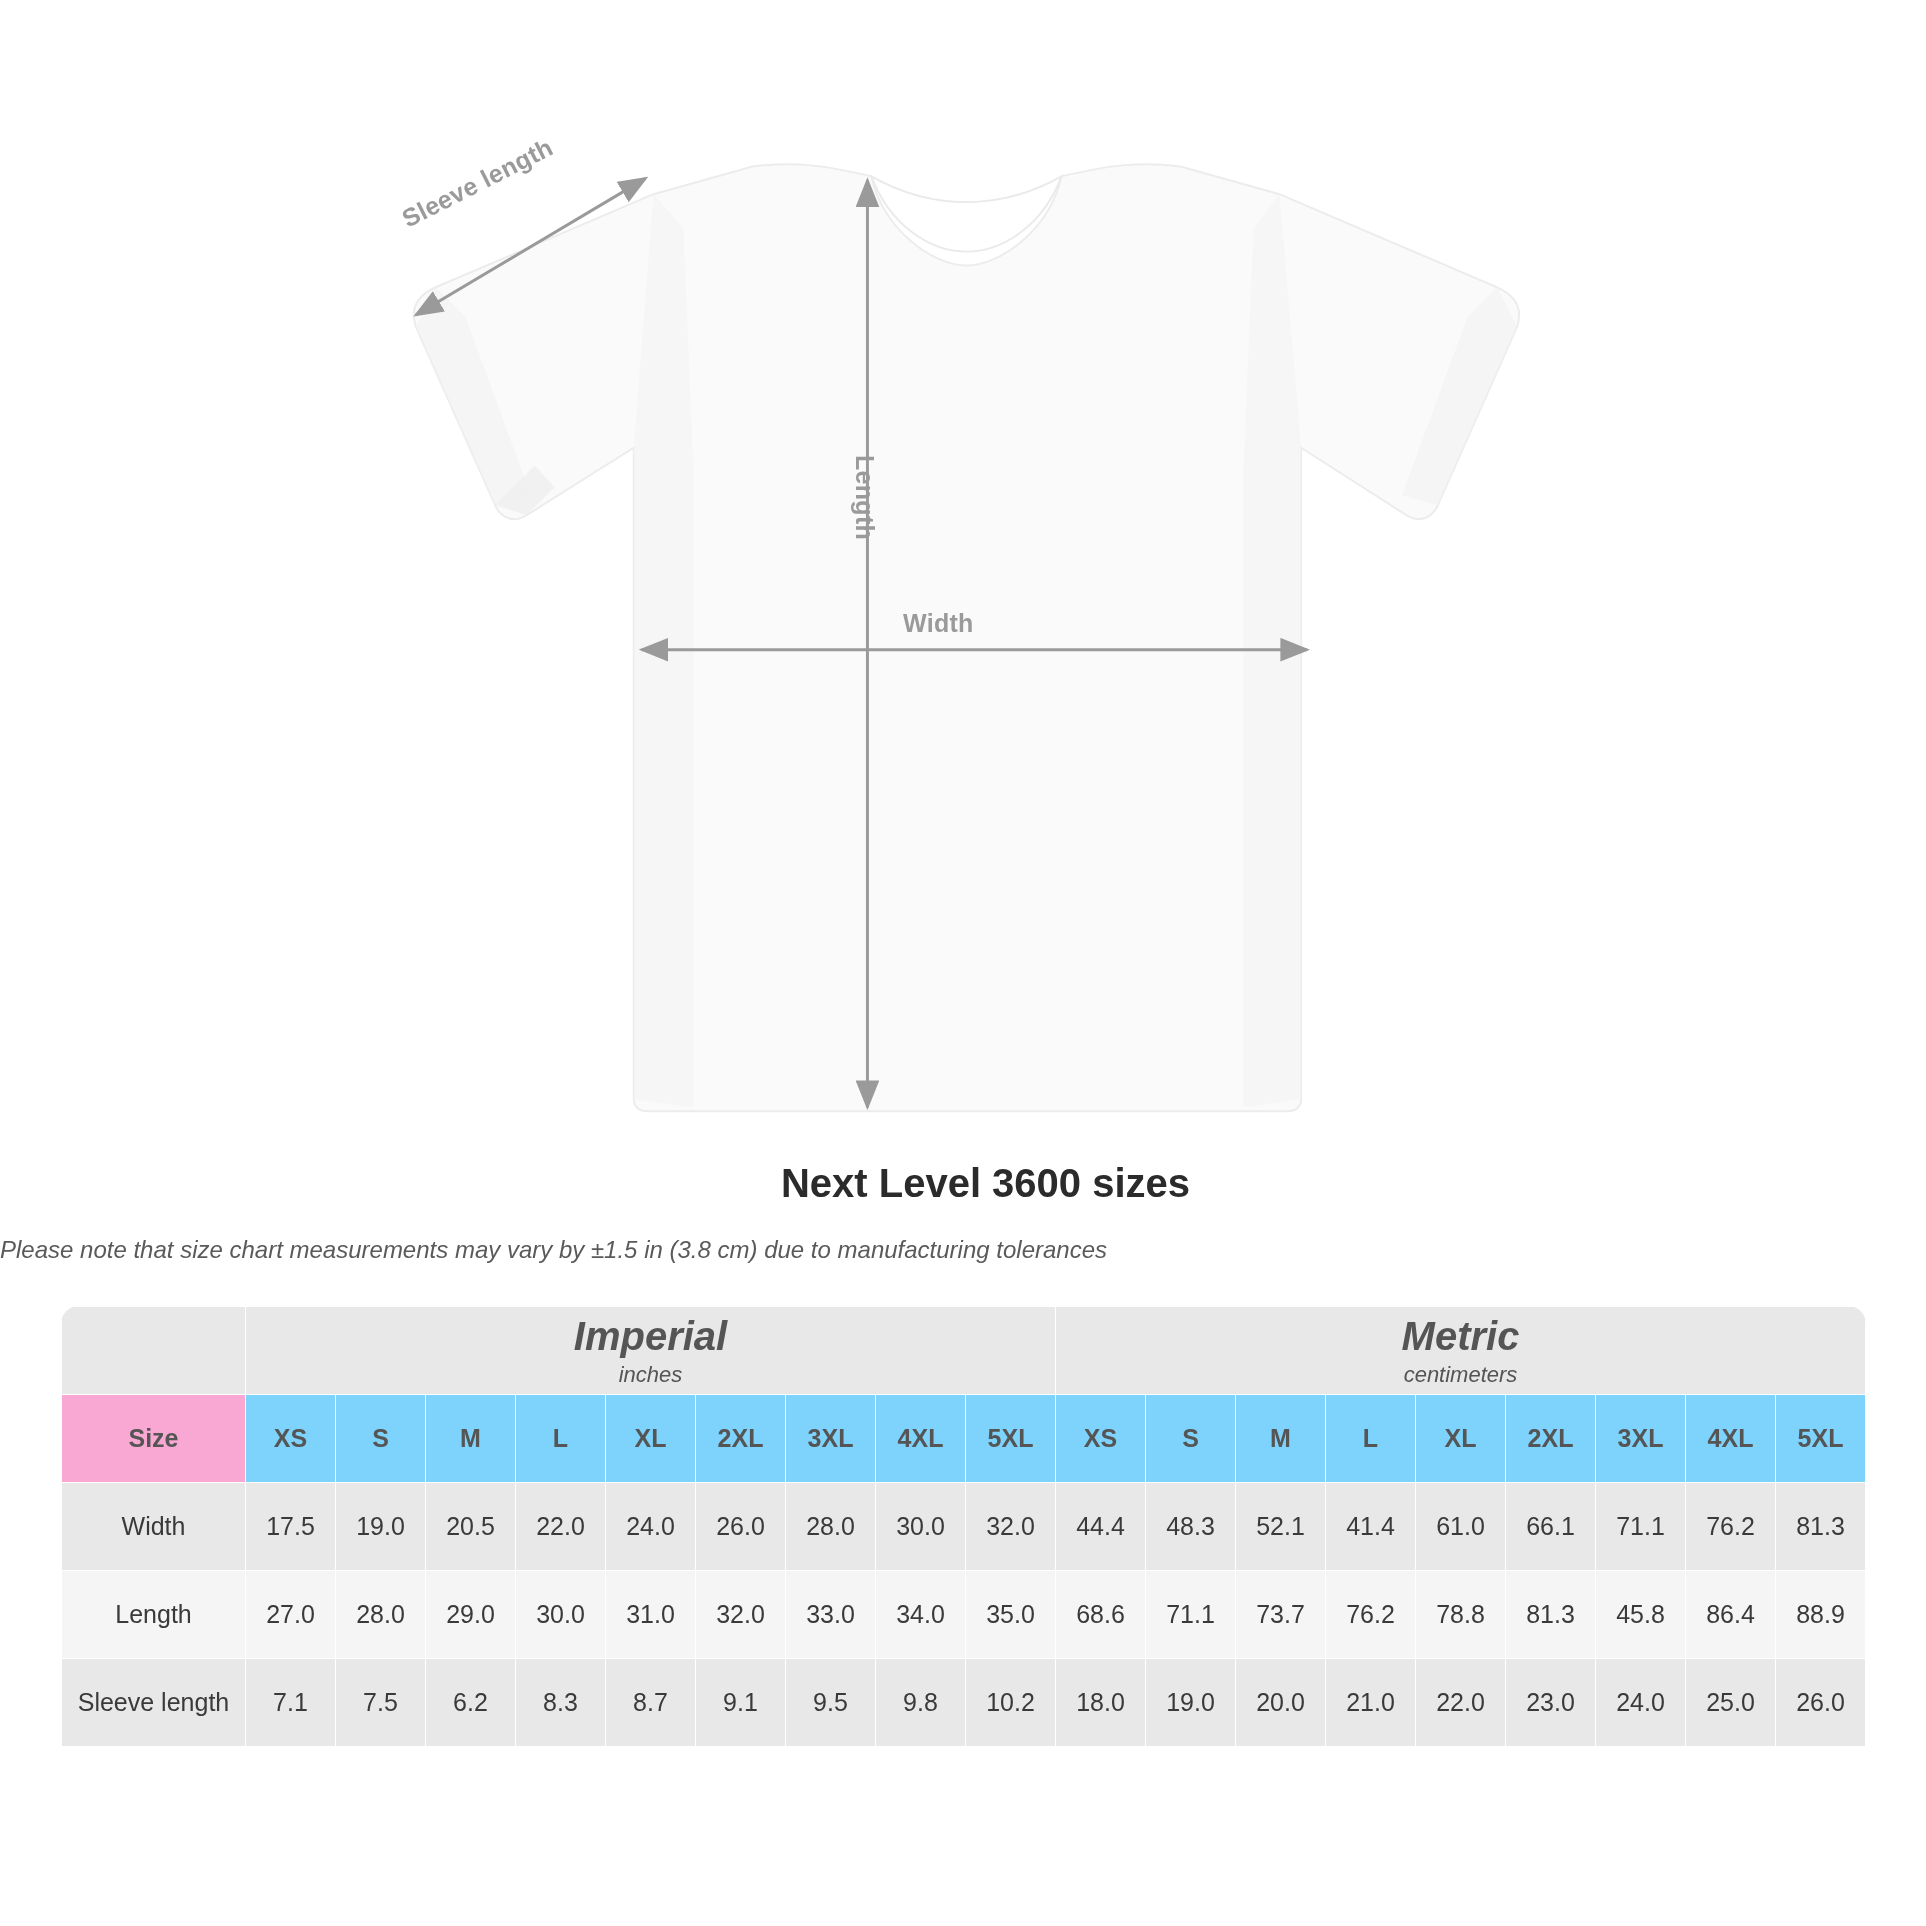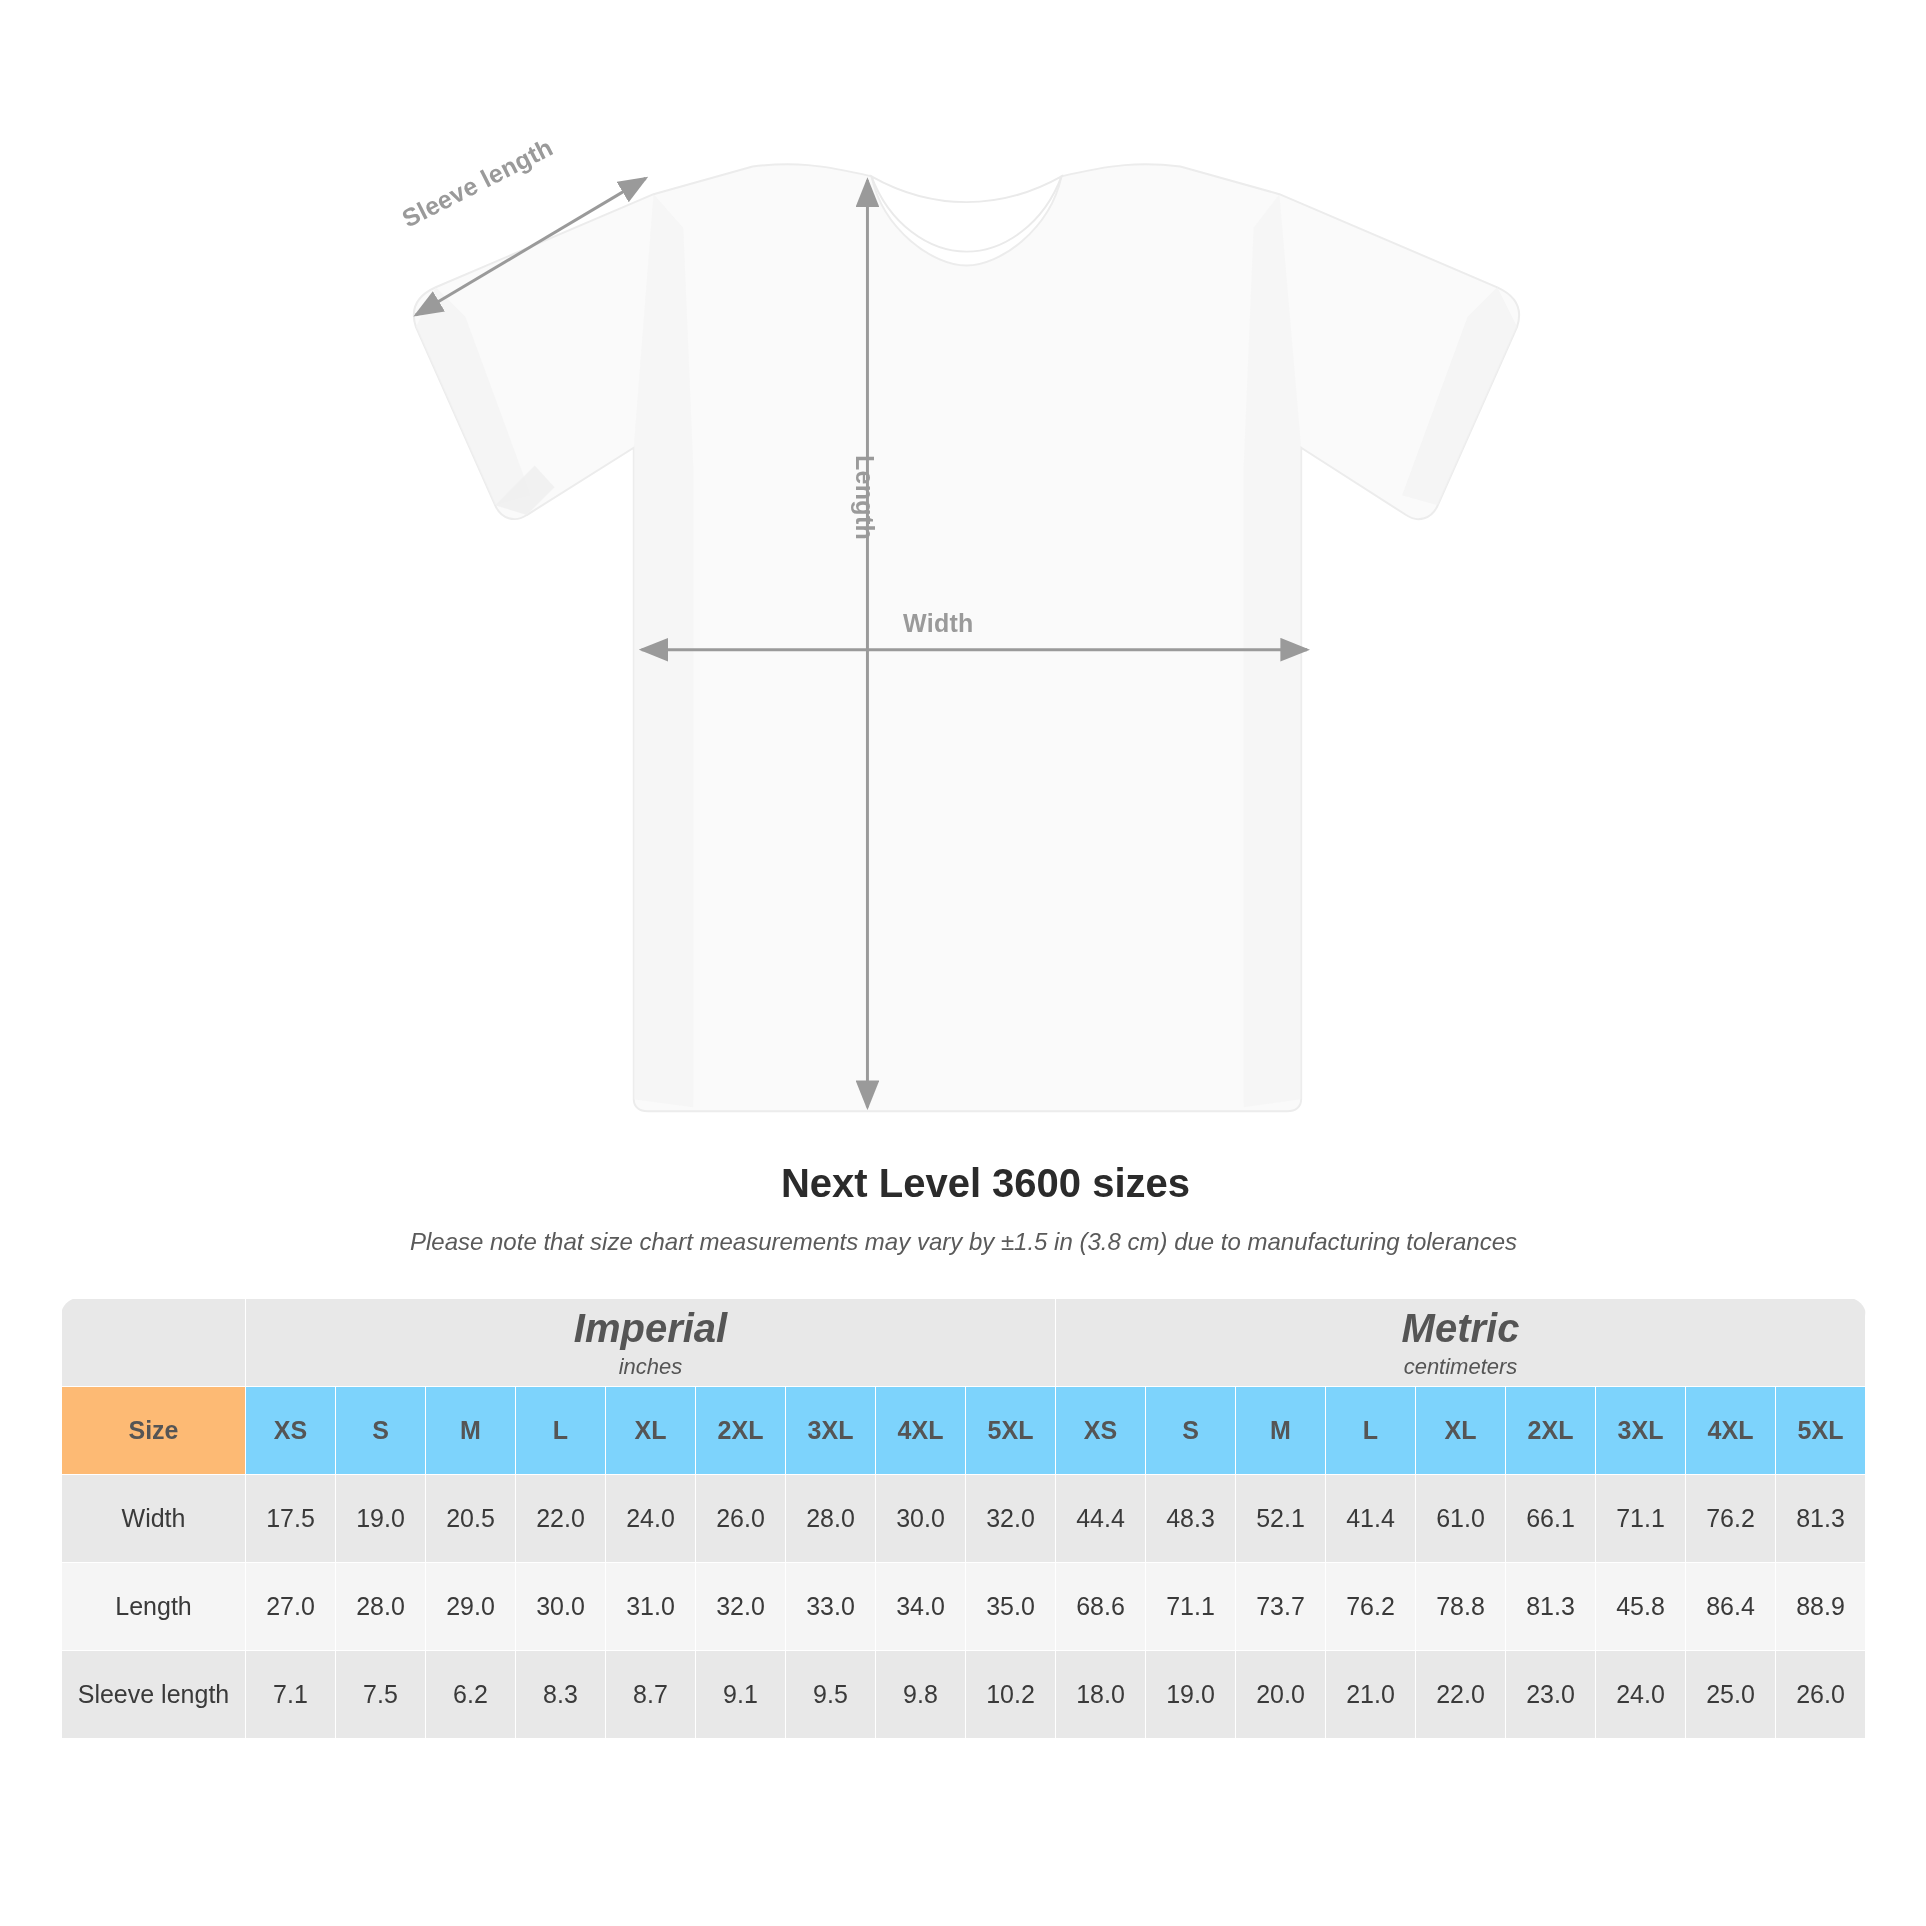--- a/index.html
+++ b/index.html
@@ -55,25 +55,25 @@
   
   .chart-title {
     text-align: center;
     font-size: 40px;
     font-weight: bold;
     color: #2b2b2b;
     margin-top: 22px;
     padding-left: 44px;
   }
   .chart-note {
-    text-align: center;
+    text-align: left;
     font-size: 24px;
     font-style: italic;
     color: #5a5a5a;
-    margin-top: 22px;
+    margin-top: 30px;
   }
 
   
   .table-wrap {
     margin: 42px 61px 0 61px;
     border-radius: 18px 18px 0 0;
     overflow: hidden;
   }
   table.size-table {
     width: 100%;
@@ -106,21 +106,21 @@
   .unit-sub {
     font-size: 22px;
     font-style: italic;
     color: #555;
     line-height: 1.3;
   }
   .corner-cell { background: #e8e8e8; }
 
   
   tr.row-head td { background: #7dd3fc; font-weight: bold; color: #555; }
-  tr.row-head td.rowlabel { background: #fdba74; }
+  tr.row-head td.rowlabel { background: #f9a8d4; }
 
   
   tr.row-alt td { background: #e8e8e8; }
   tr.row-plain td { background: #f5f5f5; }
   td.rowlabel {
     font-weight: bold;
     color: #3a3a3a;
     font-size: 26px;
   }
   col.label-col { width: 184px; }

